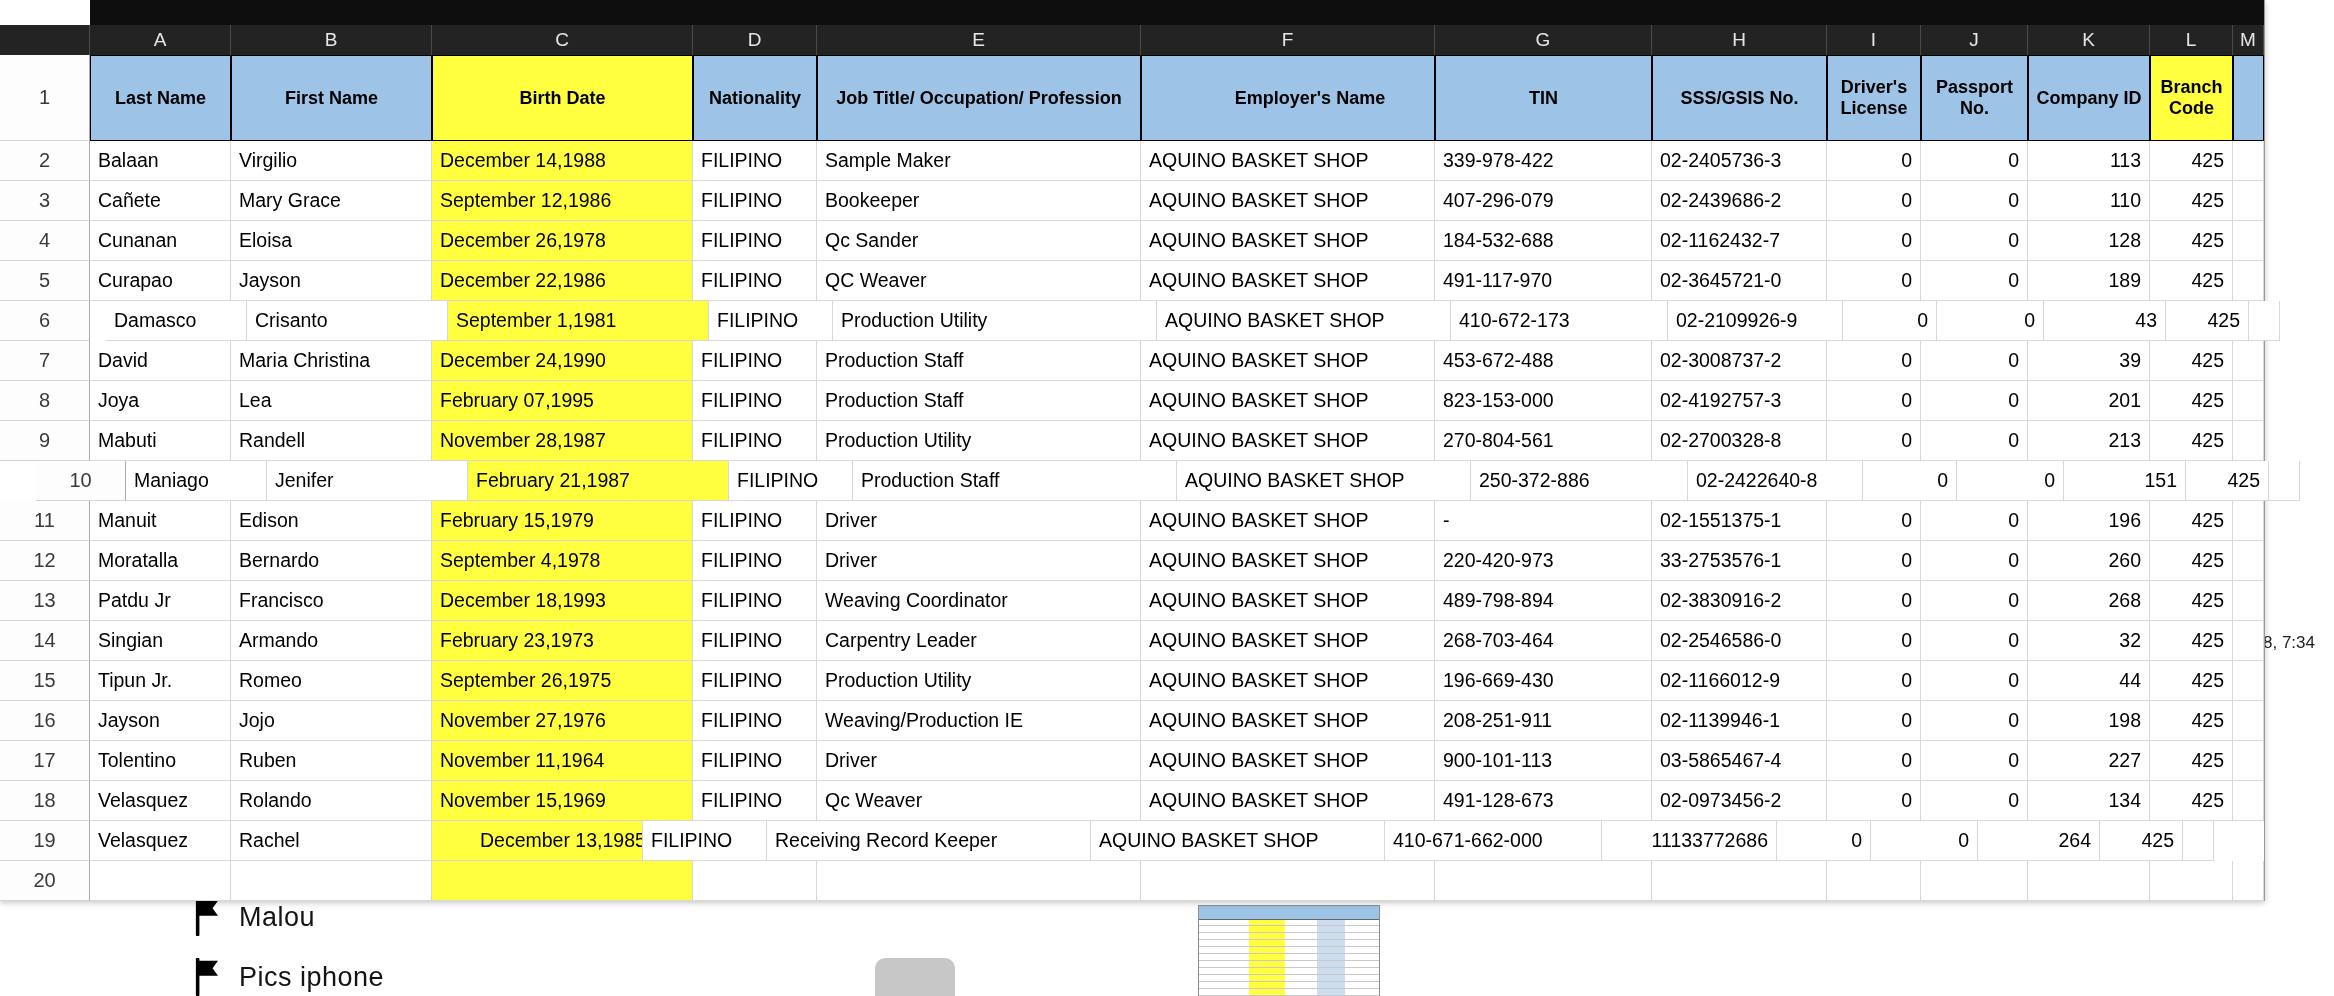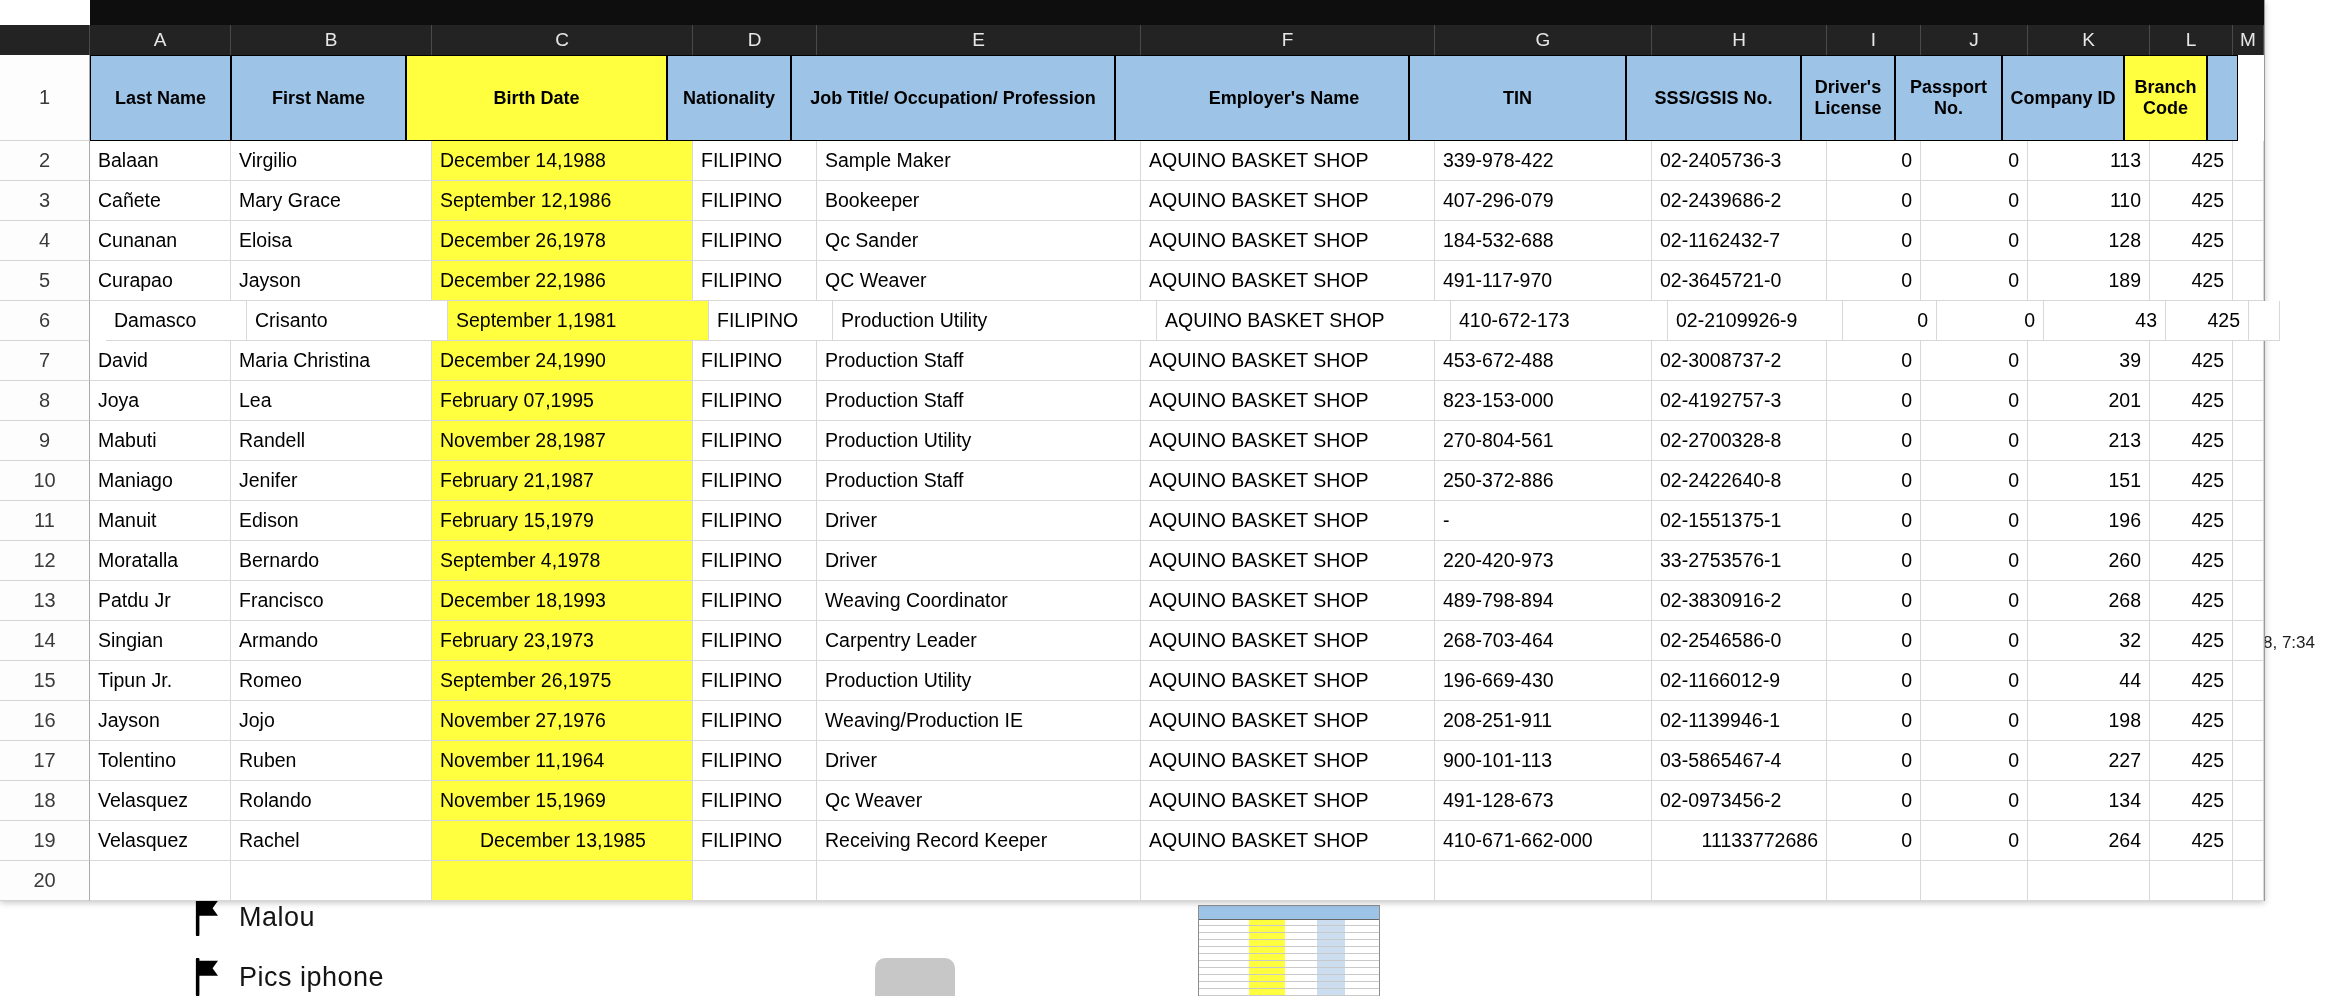--- a/index.html
+++ b/index.html
@@ -122,21 +122,21 @@
       <div class="strip-cell" style="width: 94px;">I</div>
       <div class="strip-cell" style="width: 107px;">J</div>
       <div class="strip-cell" style="width: 122px;">K</div>
       <div class="strip-cell" style="width: 83px;">L</div>
       <div class="strip-cell" style="width: 31px;">M</div>
     </div>
   <div id="grid-body">
       <div class="grid-row header-row">
         <div class="row-header" style="width: 90px;">1</div>
         <div class="cell header-cell" style="width: 141px;">Last Name</div>
-        <div class="cell header-cell" style="width: 175px;">First Name</div>
+        <div class="cell header-cell" style="width: 201px;">First Name</div>
         <div class="cell header-cell yellow" style="width: 261px;">Birth Date</div>
         <div class="cell header-cell" style="width: 124px;">Nationality</div>
         <div class="cell header-cell" style="width: 324px;">Job Title/ Occupation/ Profession</div>
         <div class="cell header-cell" style="width: 294px; padding-left: 48px;">Employer's Name</div>
         <div class="cell header-cell" style="width: 217px;">TIN</div>
         <div class="cell header-cell" style="width: 175px;">SSS/GSIS No.</div>
         <div class="cell header-cell" style="width: 94px;">Driver's License</div>
         <div class="cell header-cell" style="width: 107px;">Passport No.</div>
         <div class="cell header-cell" style="width: 122px;">Company ID</div>
         <div class="cell header-cell yellow" style="width: 83px;">Branch Code</div>
@@ -264,21 +264,21 @@
         <div class="cell data-cell" style="width: 294px;">AQUINO BASKET SHOP</div>
         <div class="cell data-cell" style="width: 217px;">270-804-561</div>
         <div class="cell data-cell" style="width: 175px;">02-2700328-8</div>
         <div class="cell data-cell num" style="width: 94px;">0</div>
         <div class="cell data-cell num" style="width: 107px;">0</div>
         <div class="cell data-cell num" style="width: 122px;">213</div>
         <div class="cell data-cell num" style="width: 83px;">425</div>
         <div class="cell data-cell" style="width: 31px;"></div>
       </div>
       <div class="grid-row data-row">
-        <div class="row-header" style="width: 90px;">10</div>
+        <div class="row-header" style="width: 90px; margin-left: 36px;">10</div>
         <div class="cell data-cell" style="width: 141px;">Maniago</div>
         <div class="cell data-cell" style="width: 201px;">Jenifer</div>
         <div class="cell data-cell yellow" style="width: 261px;">February 21,1987</div>
         <div class="cell data-cell" style="width: 124px;">FILIPINO</div>
         <div class="cell data-cell" style="width: 324px;">Production Staff</div>
         <div class="cell data-cell" style="width: 294px;">AQUINO BASKET SHOP</div>
         <div class="cell data-cell" style="width: 217px;">250-372-886</div>
         <div class="cell data-cell" style="width: 175px;">02-2422640-8</div>
         <div class="cell data-cell num" style="width: 94px;">0</div>
         <div class="cell data-cell num" style="width: 107px;">0</div>
@@ -411,21 +411,21 @@
         <div class="cell data-cell num" style="width: 94px;">0</div>
         <div class="cell data-cell num" style="width: 107px;">0</div>
         <div class="cell data-cell num" style="width: 122px;">134</div>
         <div class="cell data-cell num" style="width: 83px;">425</div>
         <div class="cell data-cell" style="width: 31px;"></div>
       </div>
       <div class="grid-row data-row">
         <div class="row-header" style="width: 90px;">19</div>
         <div class="cell data-cell" style="width: 141px;">Velasquez</div>
         <div class="cell data-cell" style="width: 201px;">Rachel</div>
-        <div class="cell data-cell yellow" style="width: 261px; padding-left: 48px;">December 13,1985</div>
+        <div class="cell data-cell yellow" style="width: 211px; padding-left: 48px;">December 13,1985</div>
         <div class="cell data-cell" style="width: 124px;">FILIPINO</div>
         <div class="cell data-cell" style="width: 324px;">Receiving Record Keeper</div>
         <div class="cell data-cell" style="width: 294px;">AQUINO BASKET SHOP</div>
         <div class="cell data-cell" style="width: 217px;">410-671-662-000</div>
         <div class="cell data-cell num" style="width: 175px;">11133772686</div>
         <div class="cell data-cell num" style="width: 94px;">0</div>
         <div class="cell data-cell num" style="width: 107px;">0</div>
         <div class="cell data-cell num" style="width: 122px;">264</div>
         <div class="cell data-cell num" style="width: 83px;">425</div>
         <div class="cell data-cell" style="width: 31px;"></div>

